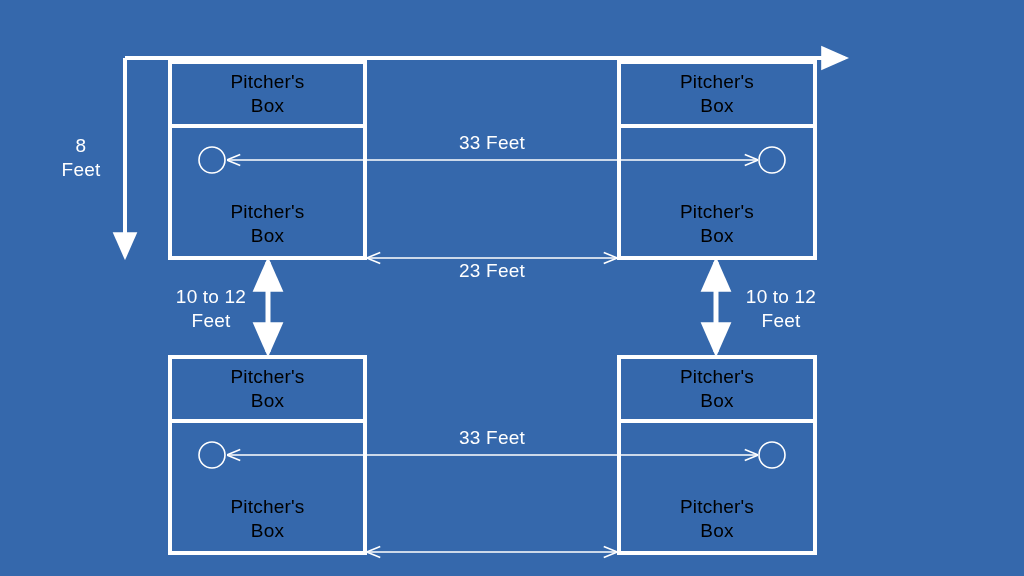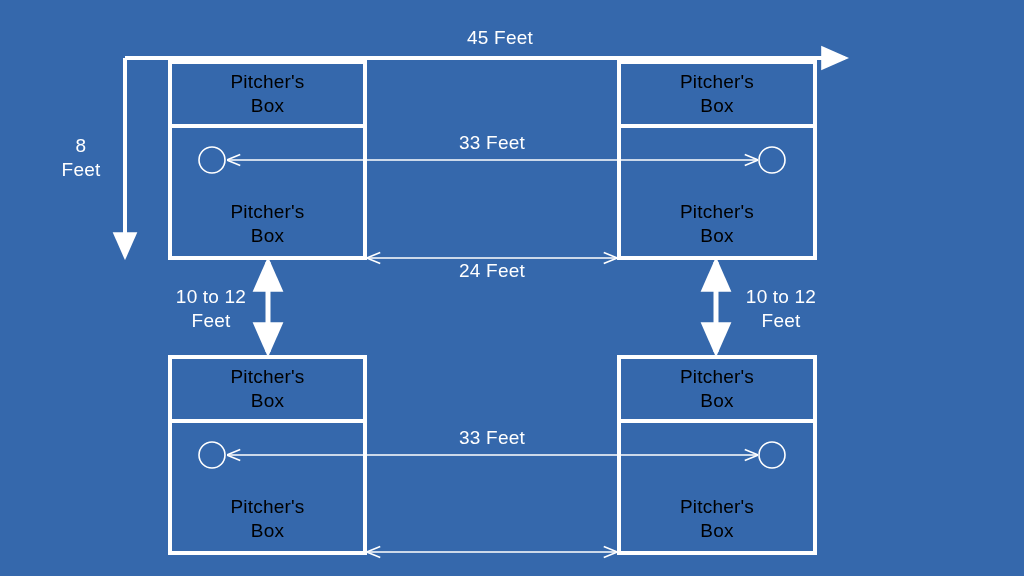--- a/index.html
+++ b/index.html
@@ -154,28 +154,27 @@
   <div class="court-box" style="left:617px; top:355px; width:200px; height:68px;">
     <div class="box-label">Pitcher's
 Box</div>
   </div>
   <div class="court-box mid" style="left:617px; top:423px; width:200px; height:64px;"></div>
   <div class="court-box lower" style="left:617px; top:487px; width:200px; height:68px;">
     <div class="box-label">Pitcher's
 Box</div>
   </div>
 
-  <div class="dim-label" style="left:420px; top:26px; width:160px;">45 Feet</div>
 
   <div class="dim-label" style="left:22px; top:134px; width:118px;">8
 Feet</div>
 
   <div class="dim-label" style="left:412px; top:131px; width:160px;">33 Feet</div>
 
-  <div class="dim-label" style="left:412px; top:259px; width:160px;">24 Feet</div>
+  <div class="dim-label" style="left:412px; top:259px; width:160px;">23 Feet</div>
 
   <div class="dim-label" style="left:152px; top:285px; width:118px;">10 to 12
 Feet</div>
 
   <div class="dim-label" style="left:722px; top:285px; width:118px;">10 to 12
 Feet</div>
 
   <div class="dim-label" style="left:412px; top:426px; width:160px;">33 Feet</div>
 
 </div>

